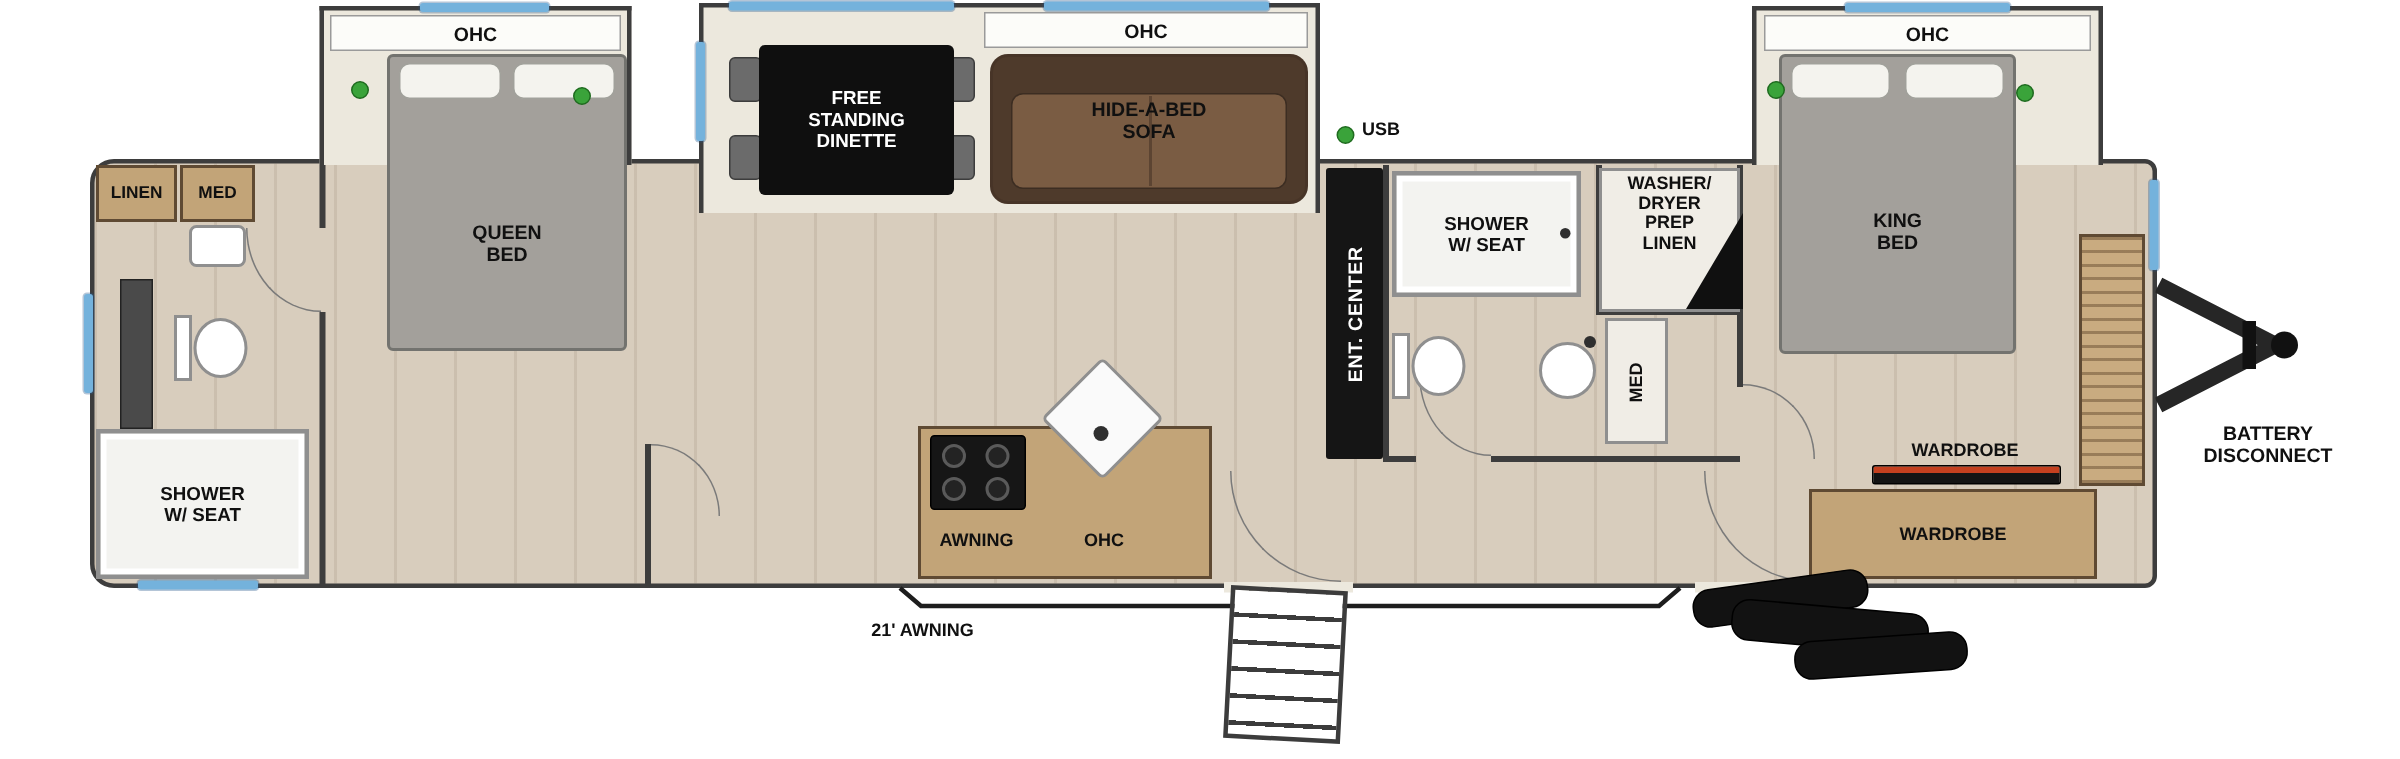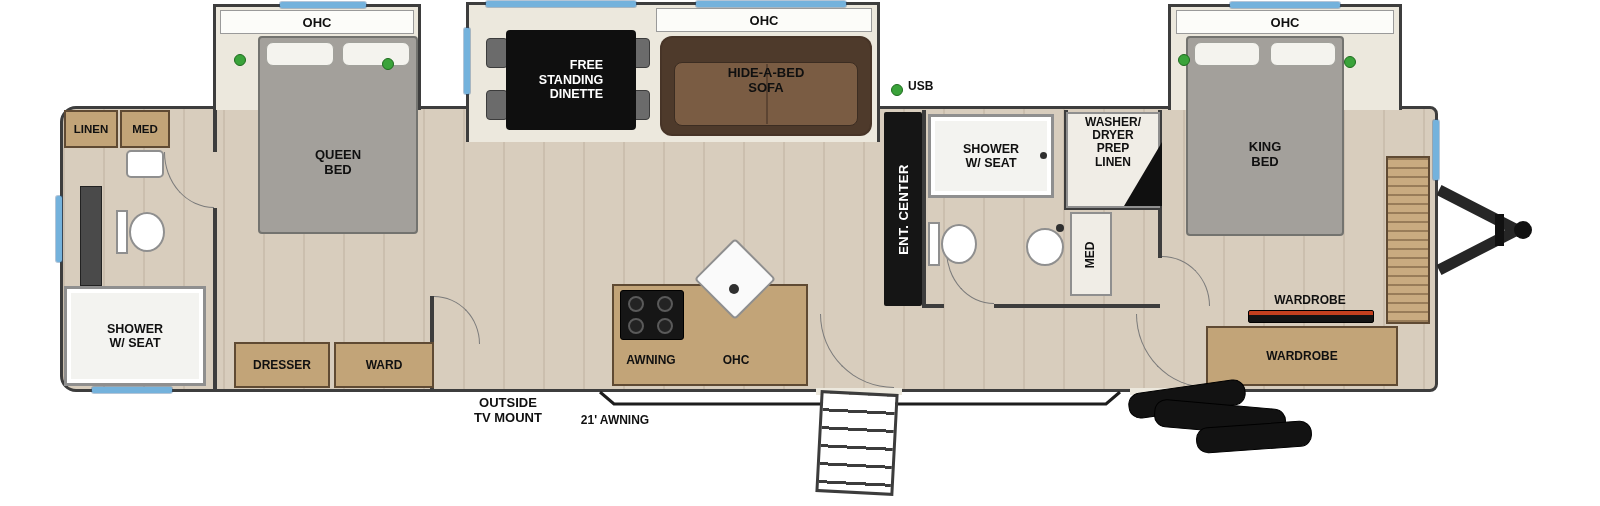--- a/index.html
+++ b/index.html
@@ -55,21 +55,21 @@
   .wedge{position:absolute;background:#101010;clip-path:polygon(100% 0,100% 100%,0 100%)}
   .opening{position:absolute;background:var(--slide-floor,#ece8dd)}
   .stairs{position:absolute;border:3px solid #3c3c3c;
           background:repeating-linear-gradient(180deg,#ffffff 0 15px,#3c3c3c 15px 18px)}
   .stepbar{position:absolute;background:#121212;border-radius:12px;border:1px solid #000}
   .sofa{position:absolute;background:var(--sofa-back,#4e3a2b);border:2px solid #2e211735;border-radius:12px}
   .sofa-seat{position:absolute;left:12px;top:24px;right:12px;bottom:8px;
              background:var(--sofa-seat,#7a5c43);border:1px solid #3c2d22;border-radius:8px}
   .sofa-div{position:absolute;left:50%;top:26px;bottom:10px;width:2px;background:#5c4432}
   .table{position:absolute;background:#0f0f0f;border-radius:4px;display:flex;align-items:center;justify-content:center}
-  .table span{color:#fff;font-weight:700;font-size:12.5px;white-space:pre-line;text-align:right;line-height:1.15}
+  .table span{color:#fff;font-weight:700;font-size:12.5px;white-space:pre-line;text-align:center;line-height:1.15}
   .chair{position:absolute;width:22px;height:30px;background:#6b6b6b;border:1.5px solid #3c3c3c;border-radius:4px}
   .vanity{position:absolute;background:#4a4a4a;border:1px solid #222}
 </style>
 </head>
 <body>
 
 <div class="fp">
 
   <div class="shell" style="left:60px;top:106px;width:1378px;height:286px"></div>
 
@@ -162,26 +162,20 @@
   </div>
   <div class="fixture" style="left:126px;top:150px;width:38px;height:28px;border-radius:5px"></div>
   <div class="vanity" style="left:80px;top:186px;width:22px;height:100px"></div>
   <div class="fixture" style="left:116px;top:210px;width:12px;height:44px"></div>
   <div class="fixture round" style="left:129px;top:212px;width:36px;height:40px"></div>
   <div class="shower" style="left:64px;top:286px;width:142px;height:100px">
     <span>SHOWER
 W/ SEAT</span>
   </div>
 
-  <div class="wood" style="left:234px;top:342px;width:96px;height:46px">
-    <span>DRESSER</span>
-  </div>
-  <div class="wood" style="left:334px;top:342px;width:100px;height:46px">
-    <span>WARD</span>
-  </div>
 
   <div class="counter" style="left:612px;top:284px;width:196px;height:102px"></div>
   <div class="stove" style="left:620px;top:290px;width:64px;height:50px">
     <div class="burner" style="left:7px;top:5px"></div>
     <div class="burner" style="left:36px;top:5px"></div>
     <div class="burner" style="left:7px;top:27px"></div>
     <div class="burner" style="left:36px;top:27px"></div>
   </div>
   <div class="sinkd" style="left:706px;top:250px;width:58px;height:58px"></div>
   <div class="fdot" style="left:729px;top:284px;width:10px;height:10px"></div>
@@ -216,26 +210,26 @@
   <div class="louver" style="left:1386px;top:156px;width:44px;height:168px"></div>
 
   <div class="opening" style="left:816px;top:388px;width:86px;height:7px"></div>
   <div class="opening" style="left:1130px;top:388px;width:104px;height:7px"></div>
 
   <svg class="abs" style="left:1437px;top:184px" width="100" height="92" viewBox="0 0 100 92">
     <path d="M2 6 L80 46 L2 86" stroke="#262626" stroke-width="11" fill="none" stroke-linejoin="round"></path>
     <rect x="58" y="30" width="9" height="32" fill="#111"></rect>
     <circle cx="86" cy="46" r="9" fill="#111"></circle>
   </svg>
+  <div class="lbl" style="left:1444px;top:282px;width:136px">BATTERY
+DISCONNECT</div>
 
   <svg class="abs" style="left:598px;top:390px" width="524" height="18" viewBox="0 0 524 18">
     <polyline points="2,2 16,14 508,14 522,2" stroke="#1d1d1d" stroke-width="3" fill="none"></polyline>
   </svg>
   <div class="lbl lg" style="left:560px;top:414px;width:110px">21' AWNING</div>
-  <div class="lbl" style="left:452px;top:396px;width:112px">OUTSIDE
-TV MOUNT</div>
 
   <div class="stairs" style="left:818px;top:392px;width:78px;height:102px;transform:rotate(3deg)"></div>
   <div class="stepbar" style="left:1128px;top:386px;width:118px;height:26px;transform:rotate(-8deg)"></div>
   <div class="stepbar" style="left:1154px;top:404px;width:132px;height:28px;transform:rotate(5deg)"></div>
   <div class="stepbar" style="left:1196px;top:424px;width:116px;height:26px;transform:rotate(-4deg)"></div>
 
 </div>
 
 </body></html>

